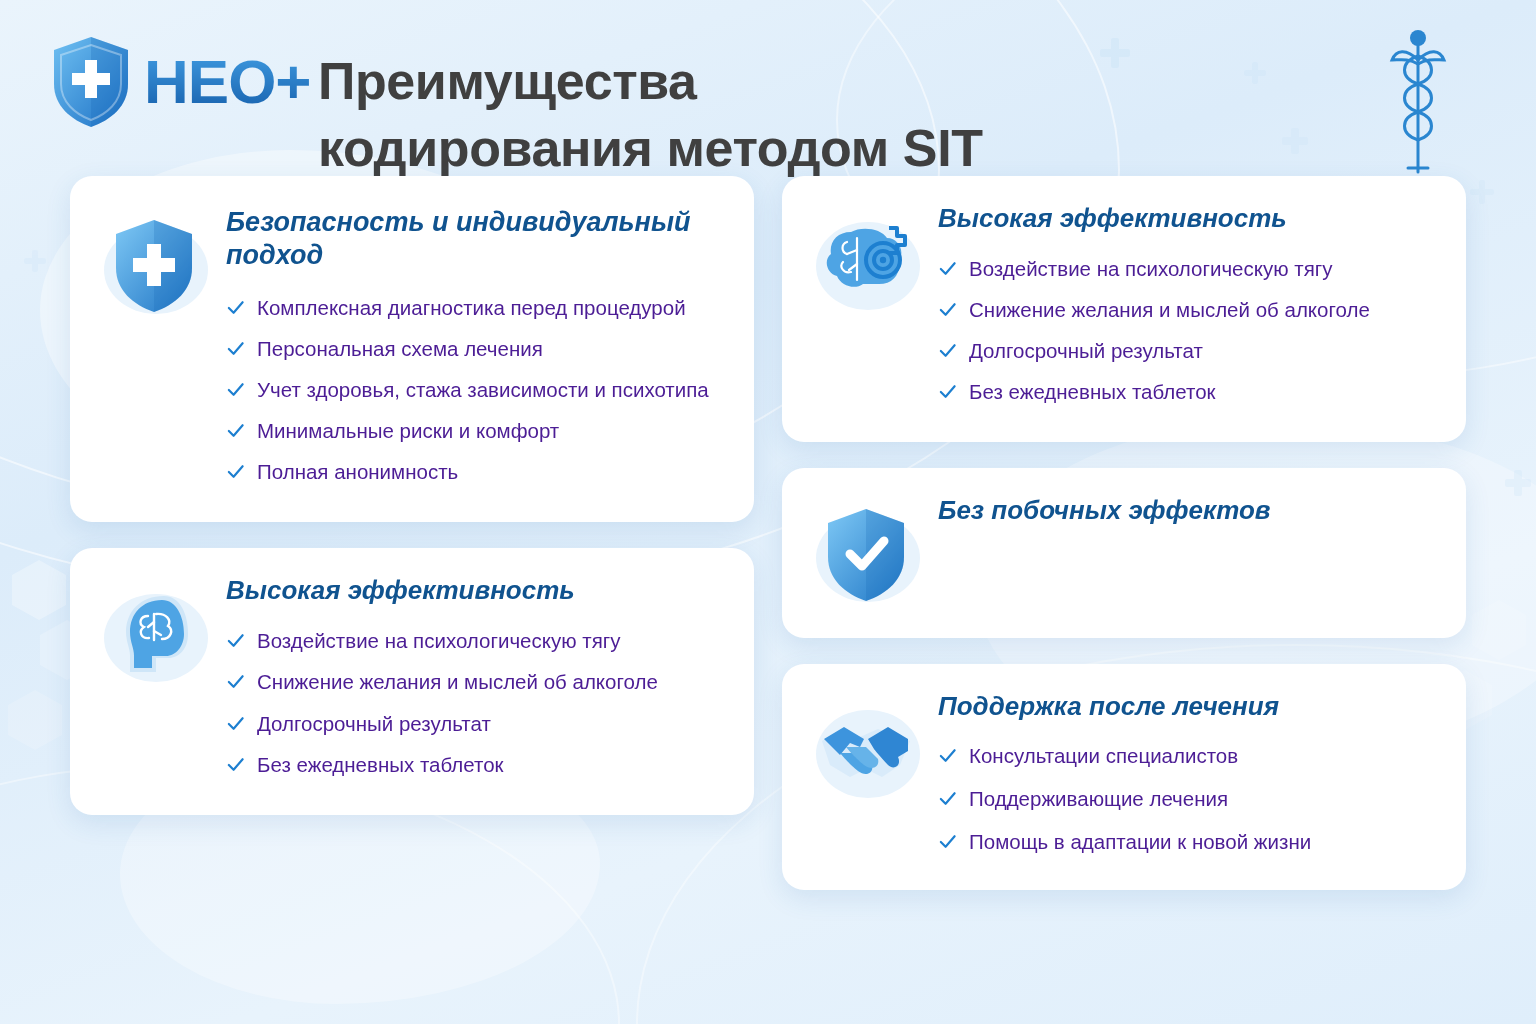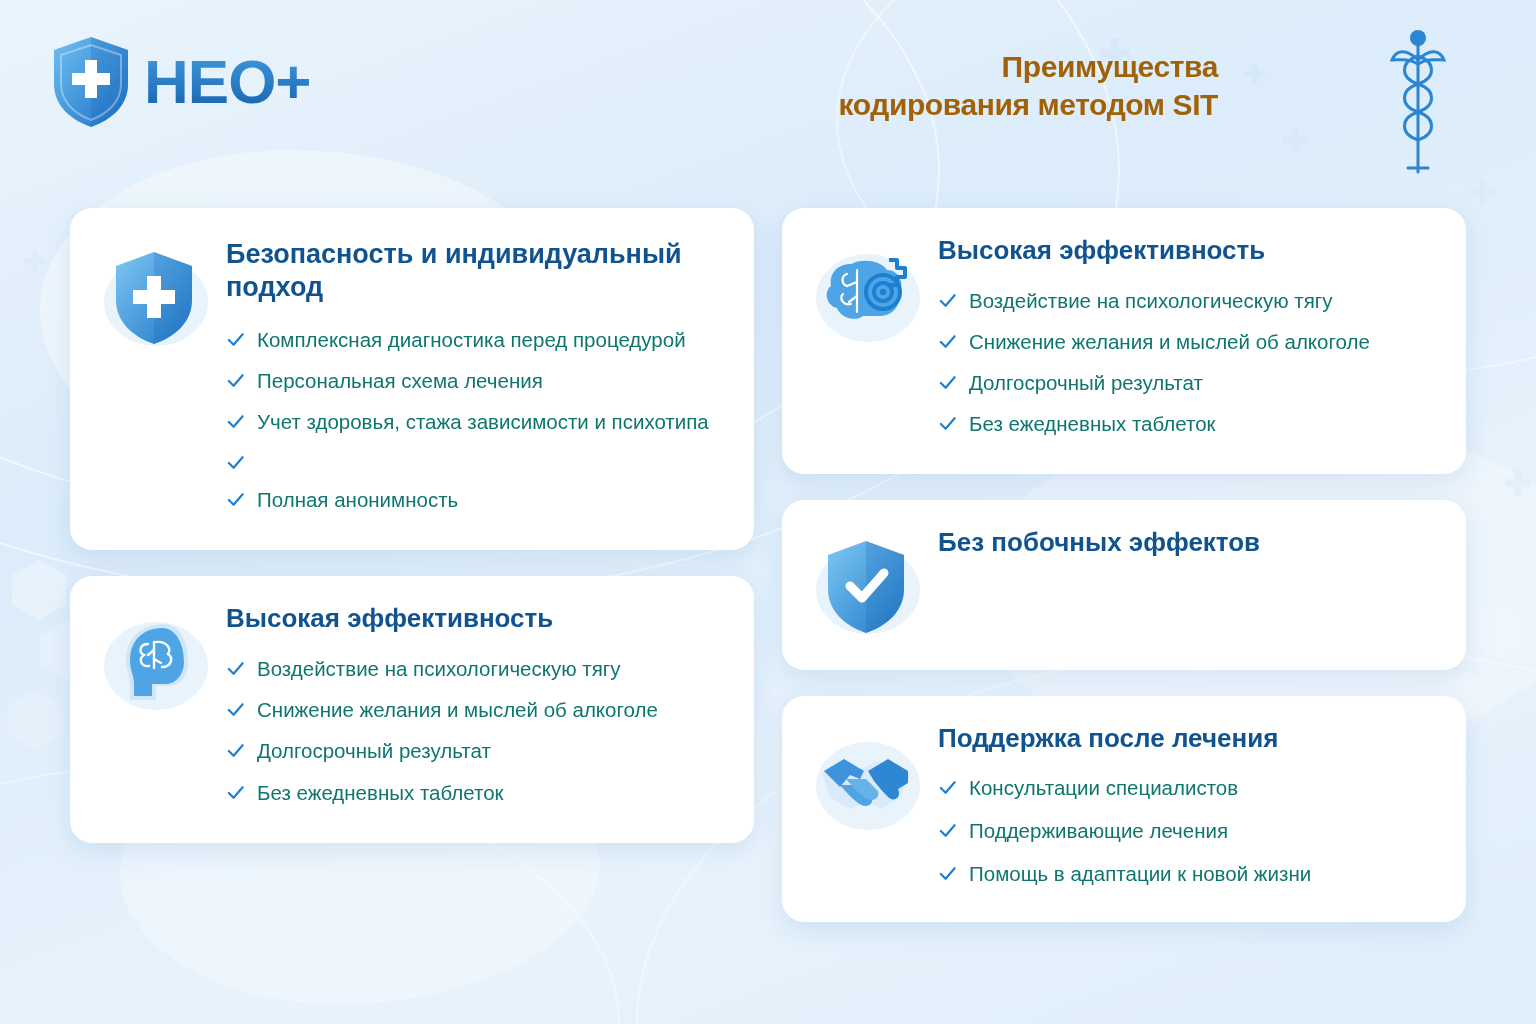--- a/index.html
+++ b/index.html
@@ -54,21 +54,21 @@
   .hex {
     position: absolute;
     width: 54px; height: 60px;
     background: rgba(255,255,255,0.30);
     clip-path: polygon(50% 0%, 100% 25%, 100% 75%, 50% 100%, 0% 75%, 0% 25%);
   }
 
   
   .header {
     position: relative;
-    height: 208px;
+    height: 176px;
   }
 
   .brand {
     position: absolute;
     left: 48px;
     top: 34px;
     display: flex;
     align-items: center;
     gap: 10px;
   }
@@ -83,24 +83,24 @@
     -webkit-background-clip: text;
     background-clip: text;
     color: transparent;
   }
 
   .title {
     position: absolute;
     left: 50%;
     transform: translateX(-50%);
     top: 48px;
-    text-align: right;
+    text-align: left;
     width: 900px;
-    color: #a16207;
-    font-size: 30px;
+    color: #404040;
+    font-size: 52px;
     line-height: 1.28;
     font-weight: 700;
     letter-spacing: -0.4px;
   }
 
   .caduceus {
     position: absolute;
     right: 86px;
     top: 26px;
     width: 64px;
@@ -153,28 +153,29 @@
   .icon-wrap svg { position: relative; }
 
   .card-body { flex: 1 1 auto; min-width: 0; }
 
   .card-title {
     color: #10538f;
     font-size: 27px;
     font-weight: 700;
     line-height: 1.24;
     margin-bottom: 14px;
+    font-style: italic;
   }
 
   ul.bullets { list-style: none; }
   ul.bullets li {
     display: flex;
     align-items: flex-start;
     gap: 12px;
-    color: #0f766e;
+    color: #4c1d95;
     font-size: 20.5px;
     line-height: 1.32;
     padding: 7px 0;
   }
   .check {
     flex: 0 0 auto;
     width: 19px; height: 19px;
     margin-top: 4px;
   }
 
@@ -282,20 +283,21 @@
           <li>
             <svg class="check" viewBox="0 0 20 20">
                 <path d="M3 10.5 L8 15.5 L17.5 4.5" fill="none" stroke="#1d7fd0" stroke-width="2.3" stroke-linecap="round" stroke-linejoin="round"></path>
               </svg>
             <span>Учет здоровья, стажа зависимости и психотипа</span>
           </li>
           <li>
             <svg class="check" viewBox="0 0 20 20">
                 <path d="M3 10.5 L8 15.5 L17.5 4.5" fill="none" stroke="#1d7fd0" stroke-width="2.3" stroke-linecap="round" stroke-linejoin="round"></path>
               </svg>
+            <span>Минимальные риски и комфорт</span>
           </li>
           <li>
             <svg class="check" viewBox="0 0 20 20">
                 <path d="M3 10.5 L8 15.5 L17.5 4.5" fill="none" stroke="#1d7fd0" stroke-width="2.3" stroke-linecap="round" stroke-linejoin="round"></path>
               </svg>
             <span>Полная анонимность</span>
           </li>
         </ul>
       </div>
     </article>

